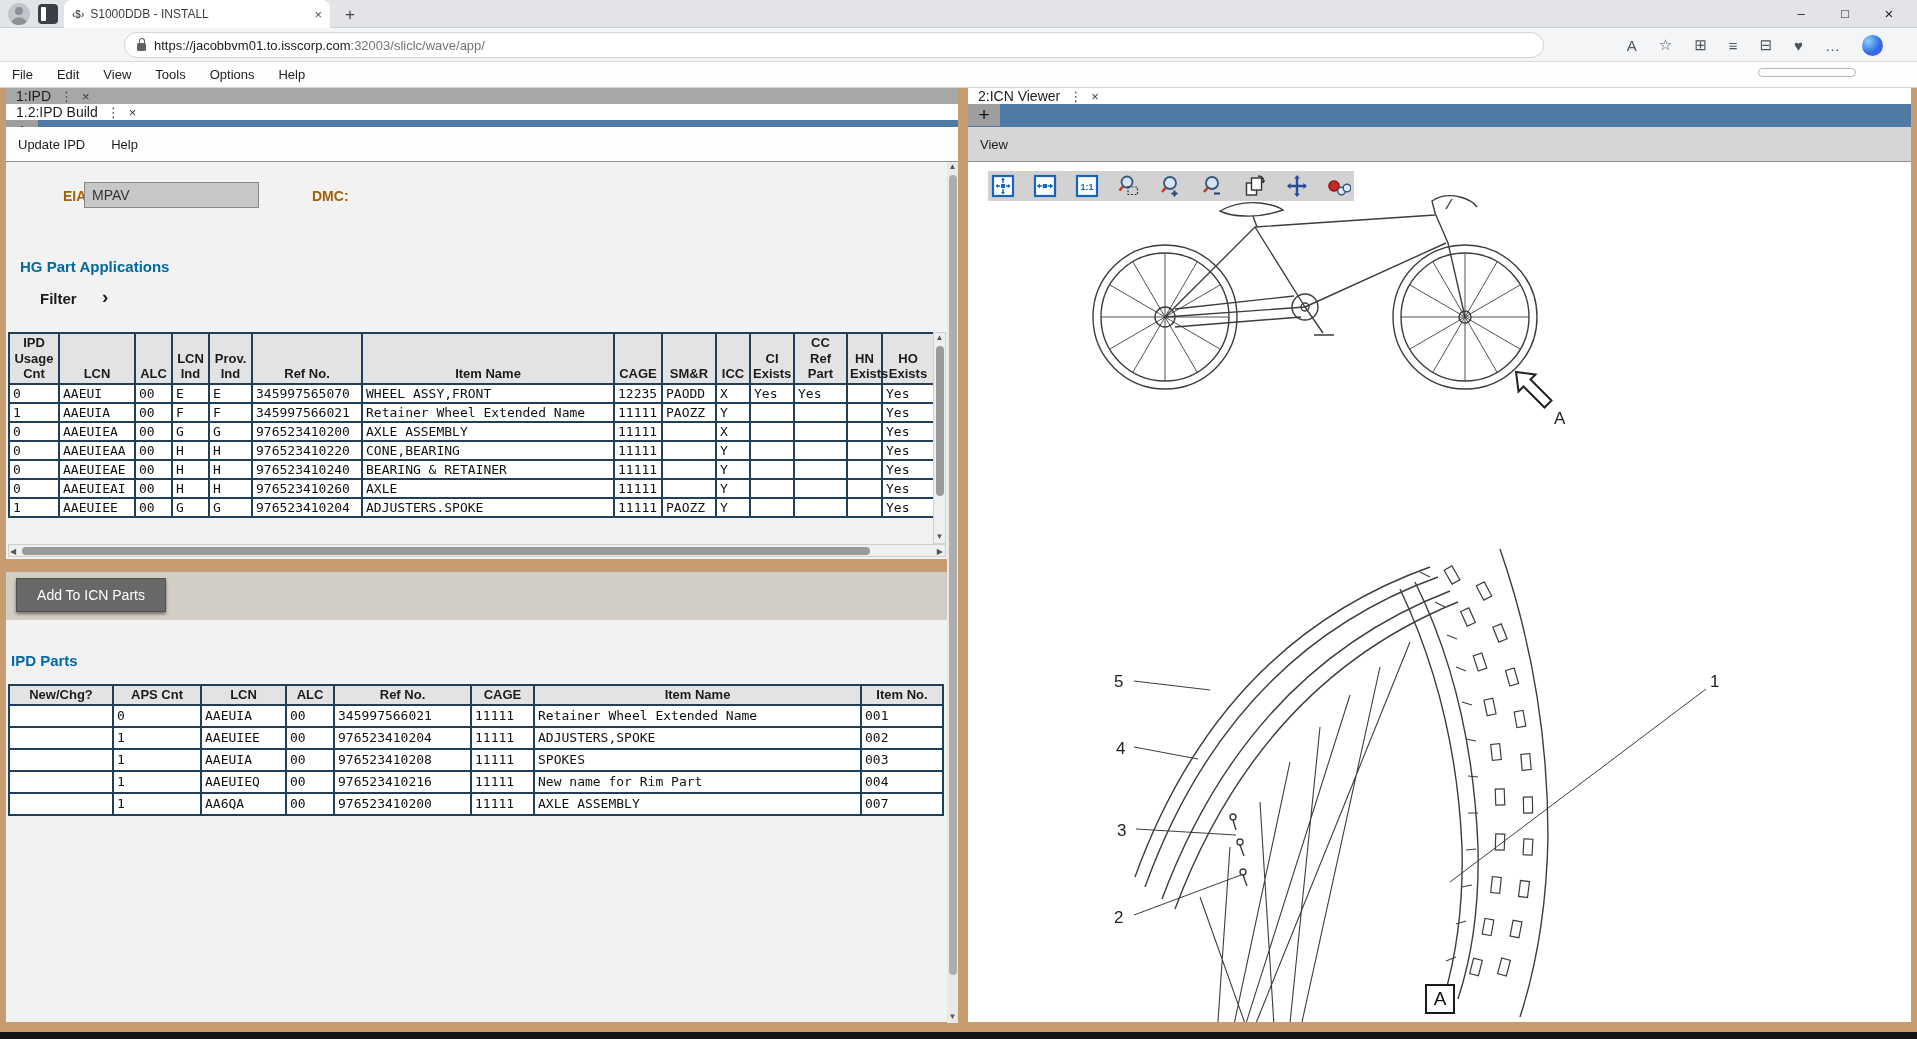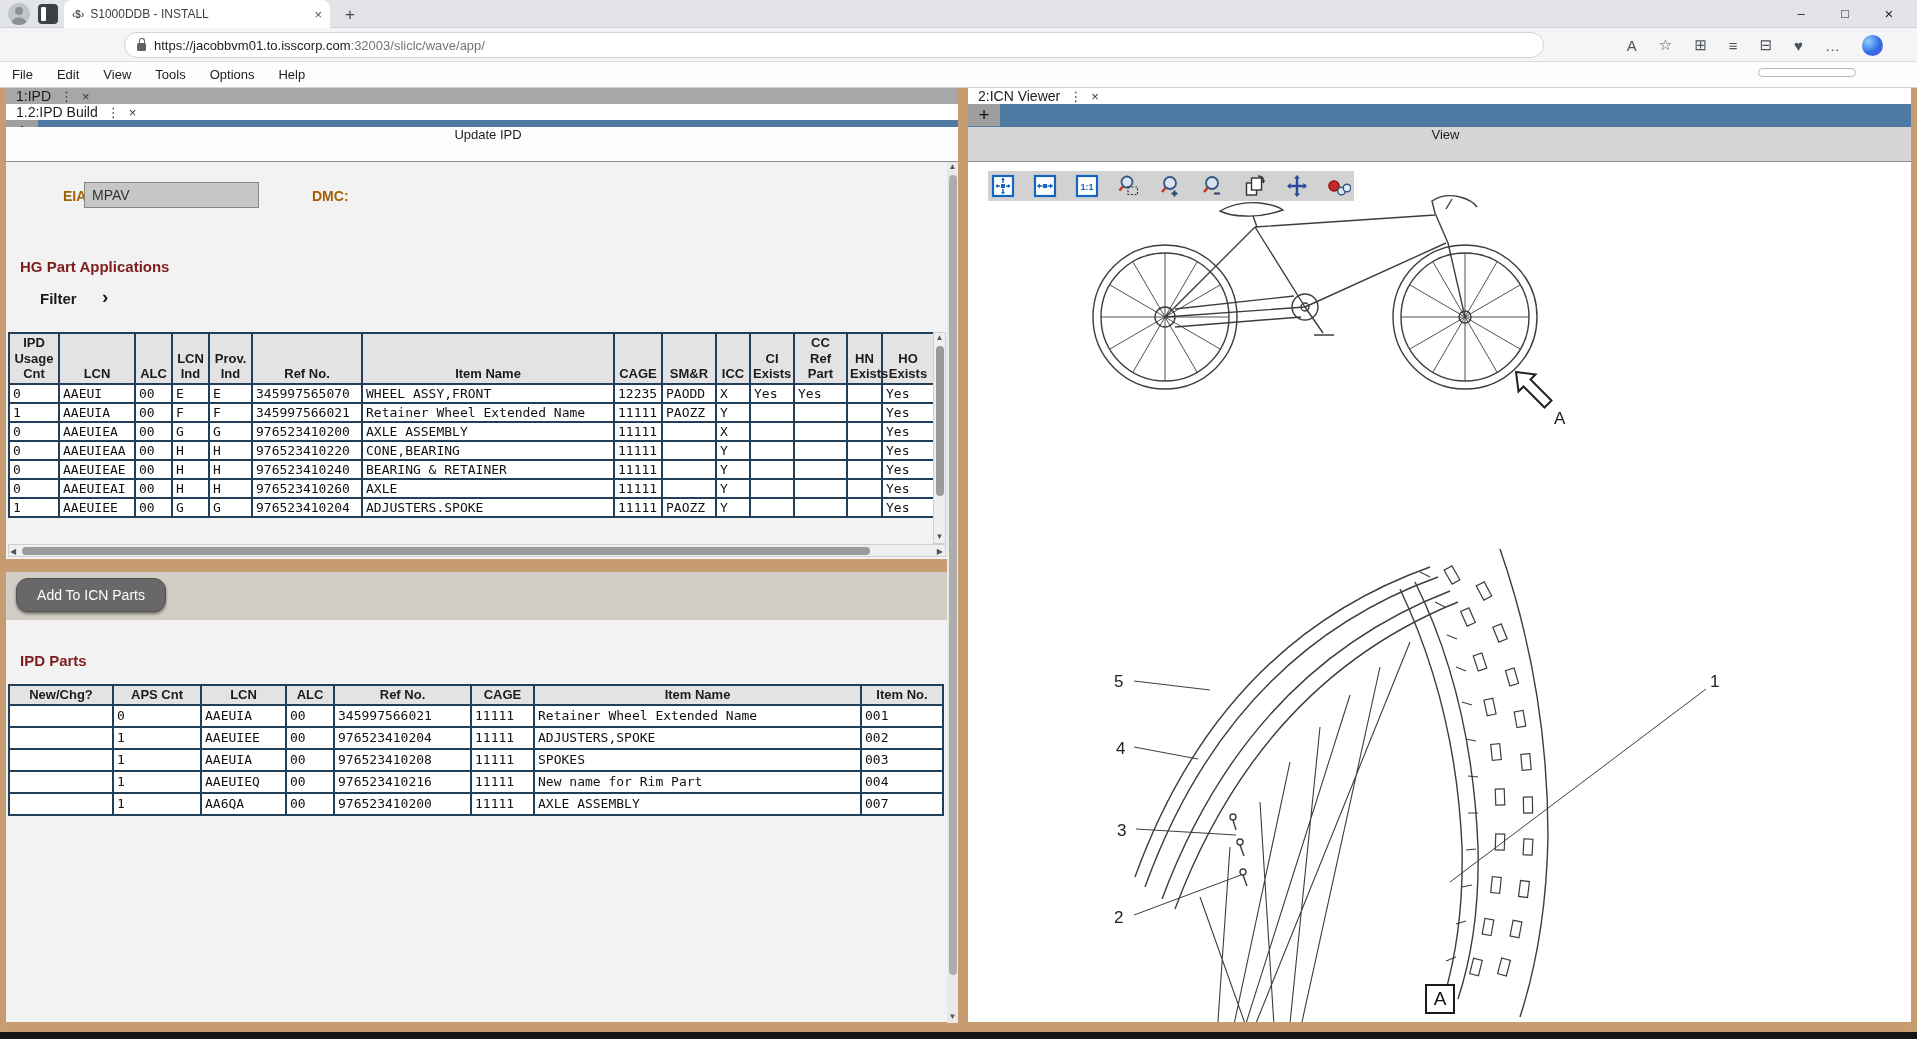--- a/index.html
+++ b/index.html
@@ -36,38 +36,38 @@
   .tan{background:#c69c70;}
   .blackbar{left:0;top:1032px;width:1917px;height:7px;background:#141414;}
   
   .ptabbar{height:39px;background:#4e7aa3;display:flex;align-items:stretch;flex-direction:column;}
   .ptab{display:flex;align-items:center;gap:9px;padding:0 10px;font-size:14px;color:#1d1d1d;}
   .ptab.inactive{background:#a7a7a7;}
   .ptab.active{background:#ffffff;}
   .ptab .mini{font-size:13px;color:#3a3a3a;}
   .plusbtn{width:32px;background:#9e9e9e;color:#111;font-size:19px;display:flex;align-items:center;justify-content:center;}
   .bardots{color:#e3e8ee;font-size:13px;display:flex;align-items:center;padding-left:10px;}
-  .pmenubar{height:34px;display:flex;align-items:center;gap:26px;padding-left:12px;font-size:13px;color:#1c1c1c;flex-direction:column;}
+  .pmenubar{height:34px;display:flex;align-items:center;gap:26px;padding-left:12px;font-size:13px;color:#1c1c1c;}
   
   .lcontent{background:#f2f2f2;border-top:1px solid #8f8f8f;}
   .flabel{font-weight:bold;font-size:14px;color:#a16207;margin-left:43px;}
   .ffield{background:#c7c7c7;border:1px solid #878787;height:26px;line-height:24px;font-size:14px;color:#333;padding-left:7px;}
-  .h2{font-weight:bold;font-size:15px;color:#7f1d1d;}
+  .h2{font-weight:bold;font-size:15px;color:#0369a1;}
   .grid{border-collapse:collapse;table-layout:fixed;background:#fff;}
   .grid th{background:#e3e3e3;font-family:"Liberation Sans",sans-serif;font-weight:bold;font-size:13px;
            border:2px solid #223e59;padding:1px 2px;vertical-align:bottom;text-align:center;
            white-space:pre-line;line-height:1.2;}
   .grid td{font-family:"DejaVu Sans Mono","Liberation Mono",monospace;font-size:13px;border:2px solid #223e59;
            padding:0 3px;white-space:nowrap;overflow:hidden;color:#111;}
   .hgrows td{height:17px;line-height:17px;}
   .ipdrows td{height:20px;line-height:20px;}
   .scrolltrack{background:#efefef;border:1px solid #cfcfcf;}
   .thumb{background:#9a9a9a;}
   .sarrow{color:#555;font-size:8px;line-height:10px;text-align:center;}
-  .bigbtn{background:#686868;border:1px solid #525252;border-radius:12px;color:#fff;font-size:14px;
+  .bigbtn{background:#686868;border:1px solid #525252;border-radius:0;color:#fff;font-size:14px;
           display:flex;align-items:center;justify-content:center;box-shadow:0 2px 3px rgba(0,0,0,.45);}
   .band{background:#d2cdc5;}
   
   .rmenubar{background:#d6d6d6;}
   .rcanvas{background:#fff;border-top:1px solid #8f8f8f;}
   .tbar{background:#d2d2d2;display:flex;align-items:center;gap:18px;padding:2px 3px;}
   .tbico{width:24px;height:26px;}
   .abox{border:2px solid #1a1a1a;background:#fff;font-size:19px;display:flex;align-items:center;justify-content:center;color:#111;}
   svg text.callout{font-family:"Liberation Sans",sans-serif;font-size:17px;fill:#222;}
   .line-art{stroke:#3d3d3d;fill:none;stroke-width:1.4;}
@@ -330,21 +330,21 @@
   <div class="abs scrolltrack" style="left:2px;top:382px;width:938px;height:13px;">
     <span class="abs sarrow" style="left:1px;top:2px;">◀</span>
     <div class="abs thumb" style="left:13px;top:2px;width:848px;height:8px;border-radius:4px;"></div>
     <span class="abs sarrow" style="right:2px;top:2px;">▶</span>
   </div>
 
   <div class="abs tan" style="left:0;top:397px;width:952px;height:13px;"></div>
   <div class="abs band" style="left:0;top:410px;width:952px;height:48px;"></div>
   <div class="abs bigbtn" style="left:10px;top:416px;width:150px;height:34px;">Add To ICN Parts</div>
 
-  <span class="abs h2" style="left:14px;top:490px;">IPD Parts</span>
+  <span class="abs h2" style="left:5px;top:490px;">IPD Parts</span>
 
   <table class="abs grid" style="left:2px;top:522px;width:934px;">
     <colgroup>
       <col style="width:104px">
         <col style="width:88px">
         <col style="width:85px">
         <col style="width:48px">
       <col style="width:137px">
         <col style="width:63px">
         <col style="width:327px">

